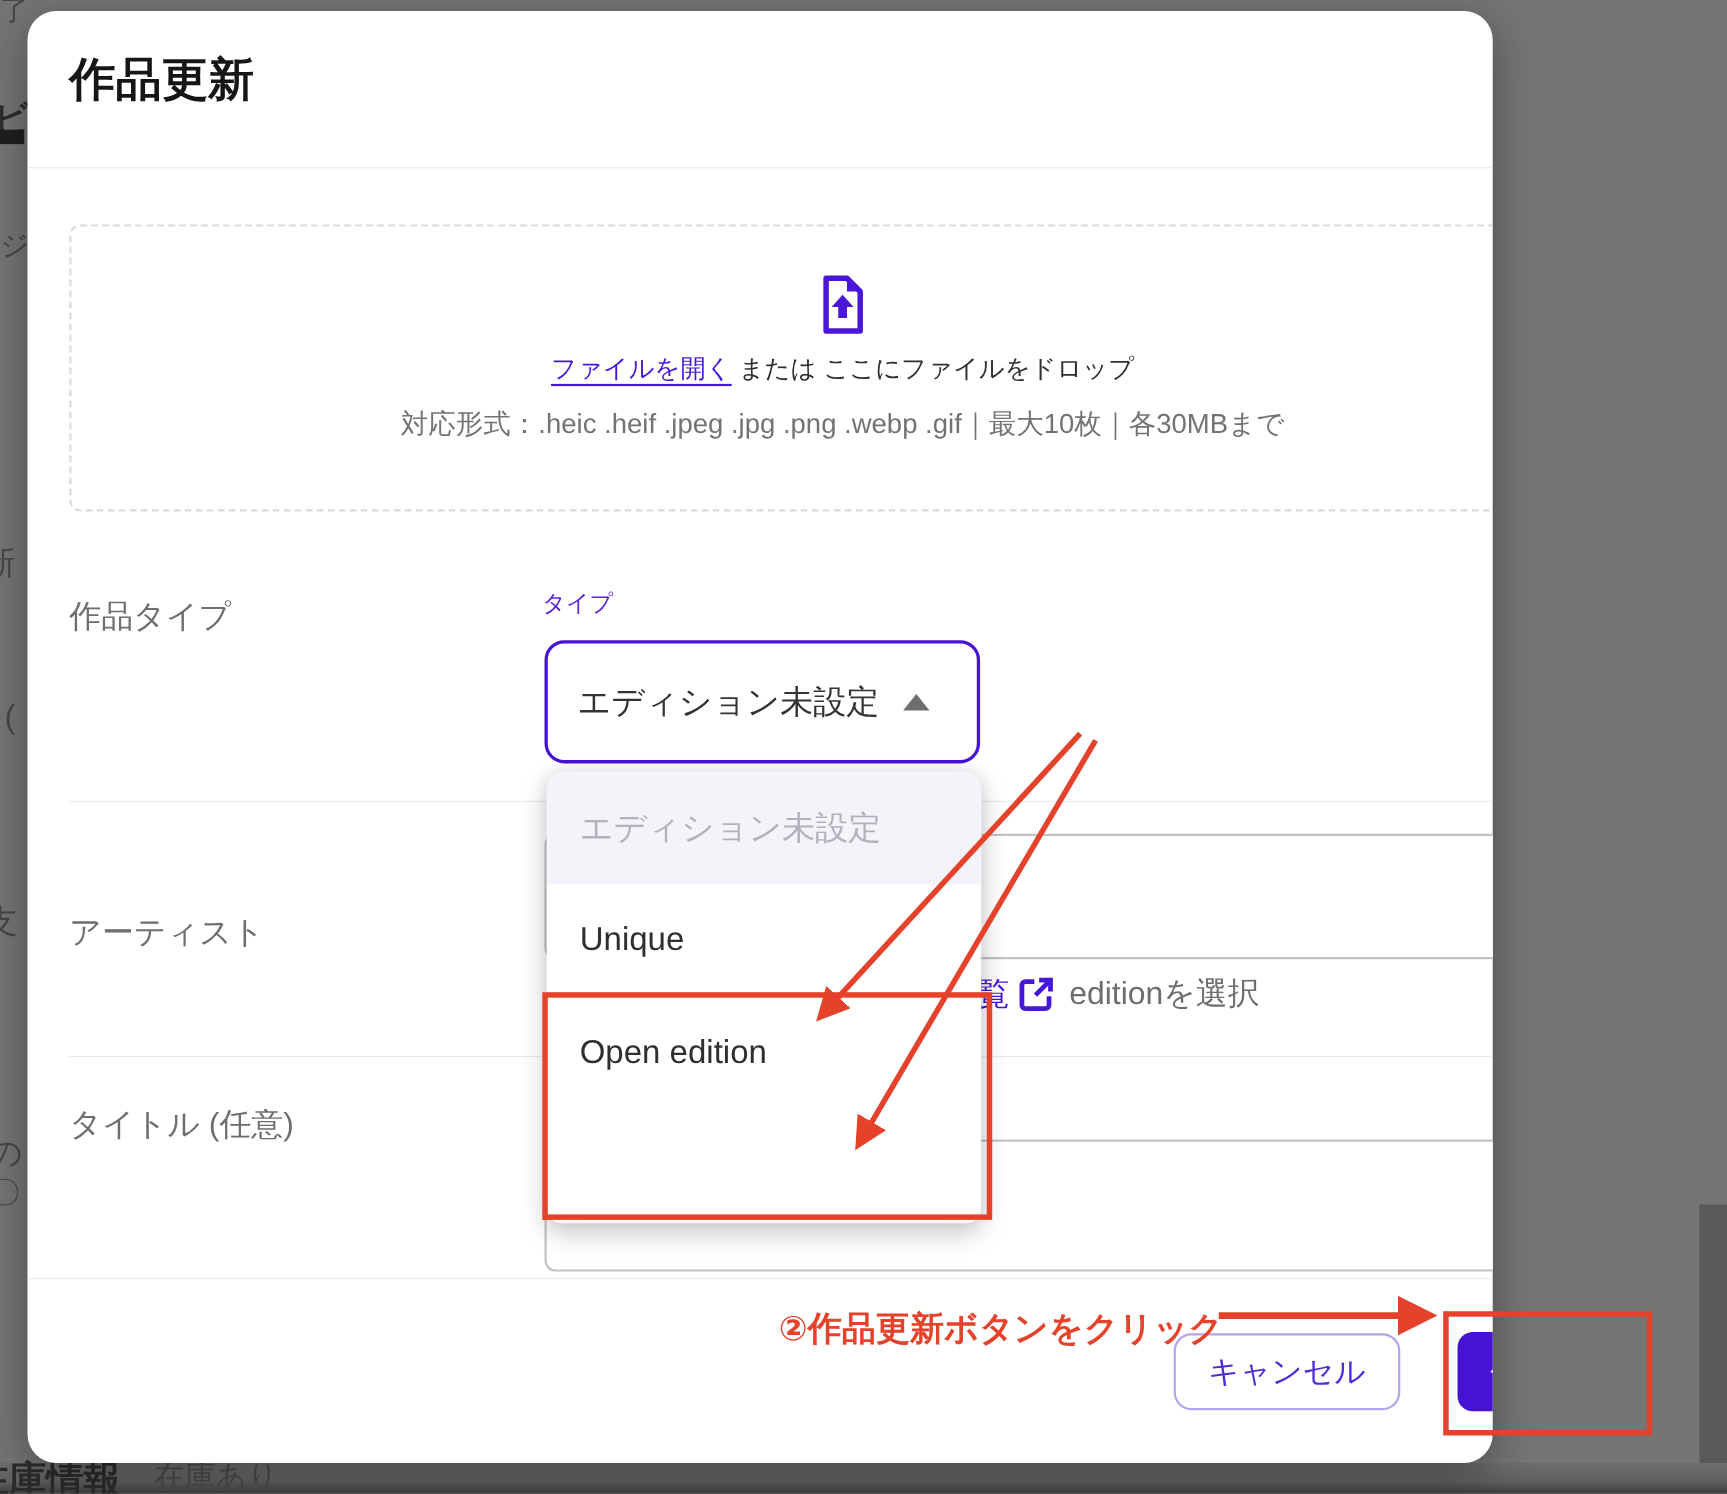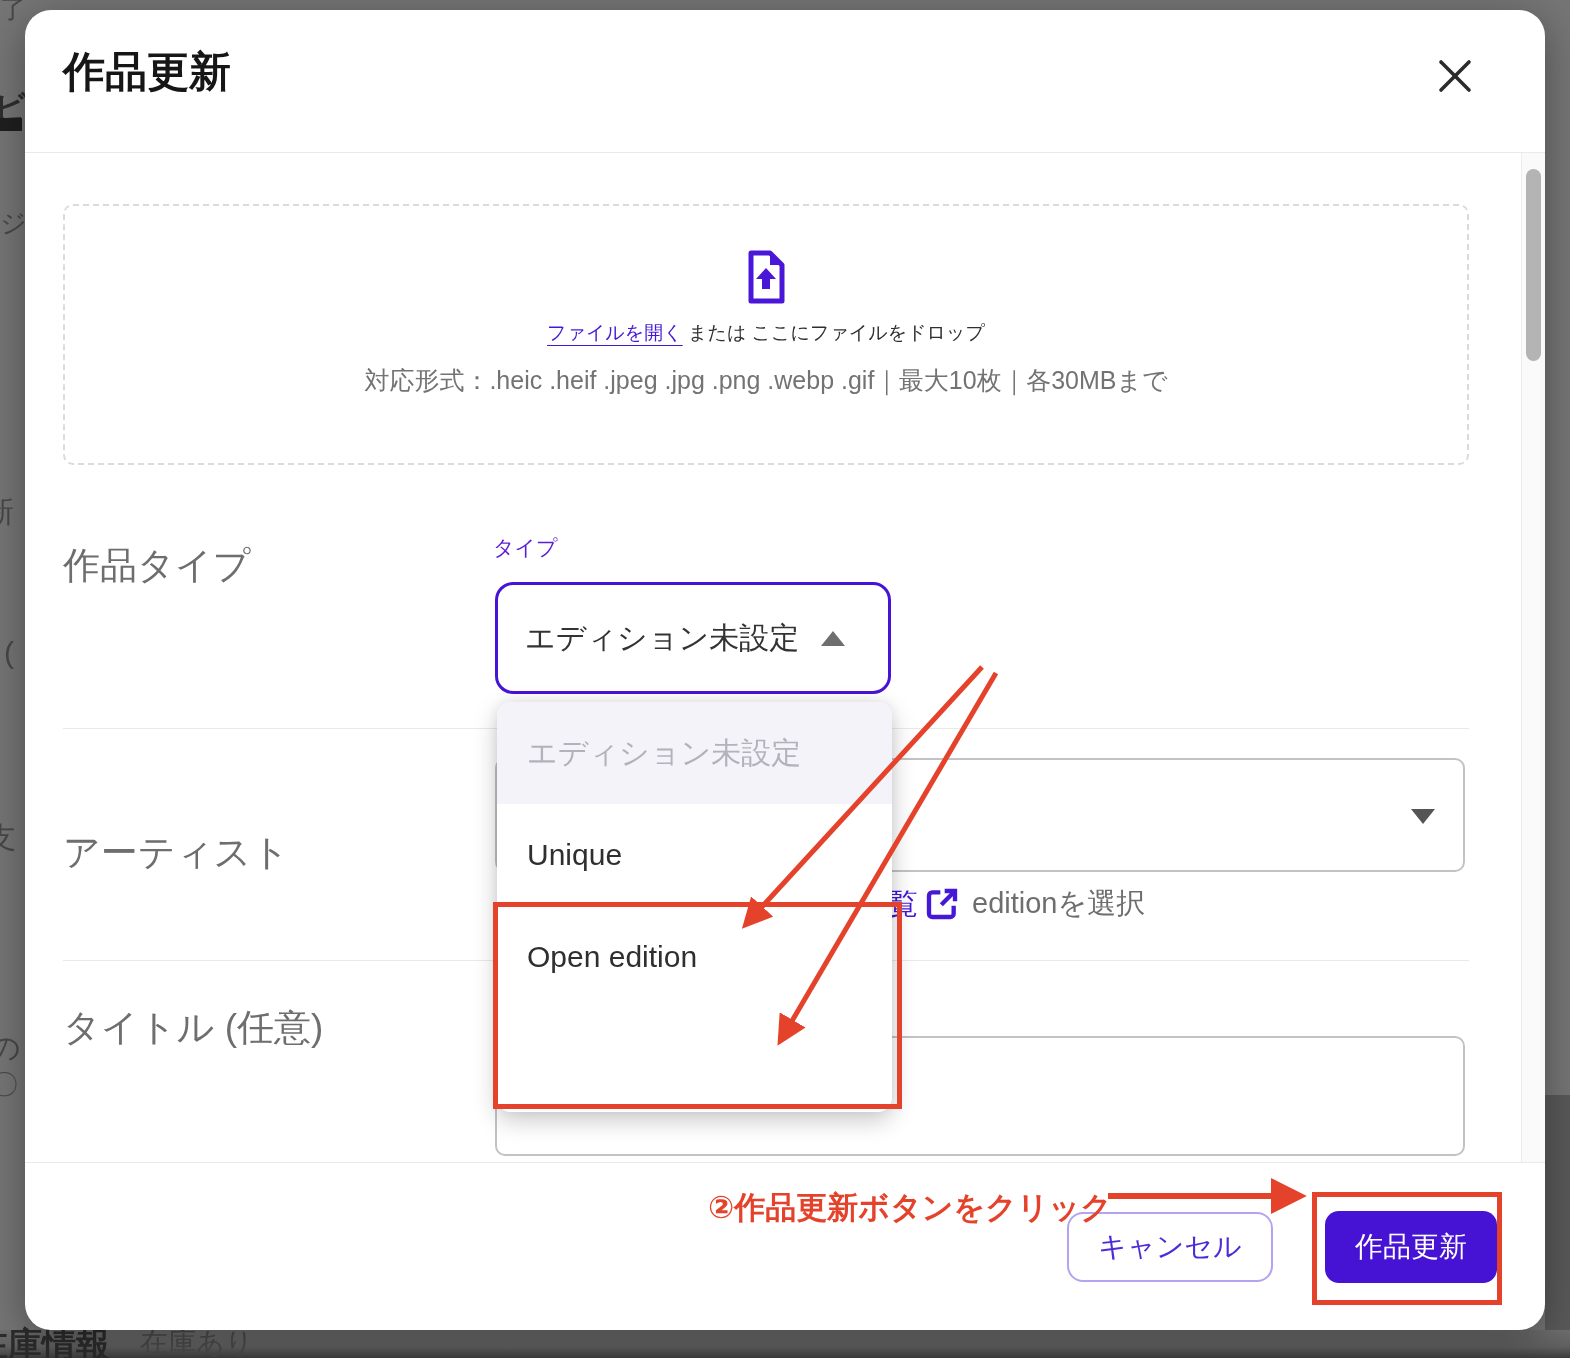--- a/index.html
+++ b/index.html
@@ -8,37 +8,37 @@
 
   
   .bd-frag{position:absolute;color:#474747;z-index:1;white-space:nowrap;}
   .bd-patch{position:absolute;z-index:1;}
   .bd-bottom{position:absolute;left:0;top:1330px;width:1570px;height:28px;z-index:1;
     background:linear-gradient(180deg,#6e6e6e 0%,#606060 60%,#3d3d3d 100%);}
   .bd-bottom-head{position:absolute;left:-26px;top:-8px;font-size:34px;font-weight:700;color:#2c2c2c;}
   .bd-bottom-val{position:absolute;left:140px;top:-6px;font-size:28px;color:#4a4a4a;}
 
   
-  .modal{position:absolute;left:25px;top:10px;width:1520px;height:1320px;background:#fff;
+  .modal{position:absolute;left:25px;top:10px;width:1332px;height:1320px;background:#fff;
     border-radius:26px;z-index:10;overflow:hidden;box-shadow:0 10px 40px rgba(0,0,0,.35);}
   .modal-title{position:absolute;left:38px;top:34px;font-size:42px;font-weight:700;color:#161616;}
   .close-btn{position:absolute;left:1404px;top:40px;width:52px;height:52px;cursor:pointer;
     display:flex;align-items:center;justify-content:center;}
   .hdr-div{position:absolute;left:0;top:142px;width:1520px;height:1px;background:#e9e9e9;}
 
   
   .dropzone{position:absolute;left:38px;top:194px;width:1406px;height:261px;
     border:2px dashed #dbdbdb;border-radius:10px;display:flex;flex-direction:column;align-items:center;}
   .dz-icon{margin-top:44px;height:54px;}
-  .dz-line1{margin-top:16px;font-size:19px;color:#2f2f2f;}
+  .dz-line1{margin-top:16px;font-size:23px;color:#2f2f2f;}
   .dz-link{color:#4517d6;text-decoration:underline;text-underline-offset:6px;cursor:pointer;}
   .dz-line2{margin-top:18px;font-size:25px;color:#737373;}
 
   
-  .row-label{position:absolute;left:38px;font-size:37px;color:#6e6e6e;}
+  .row-label{position:absolute;left:38px;font-size:29px;color:#6e6e6e;}
   .row-div{position:absolute;left:38px;width:1406px;height:1px;background:#e9e9e9;}
 
   .float-label{position:absolute;left:468px;top:524px;font-size:21px;color:#5a1ed6;}
   .type-select{position:absolute;left:470px;top:572px;width:396px;height:112px;background:#fff;
     border:3px solid #4713d6;border-radius:18px;display:flex;align-items:center;cursor:pointer;}
   .type-select-value{margin-left:27px;font-size:30px;color:#333;}
   .caret-up{width:0;height:0;border-left:12px solid transparent;border-right:12px solid transparent;
     border-bottom:15px solid #6e6e6e;margin-left:22px;}
 
   .plain-select{position:absolute;left:470px;width:970px;background:#fff;border:2px solid #c3c3c3;

